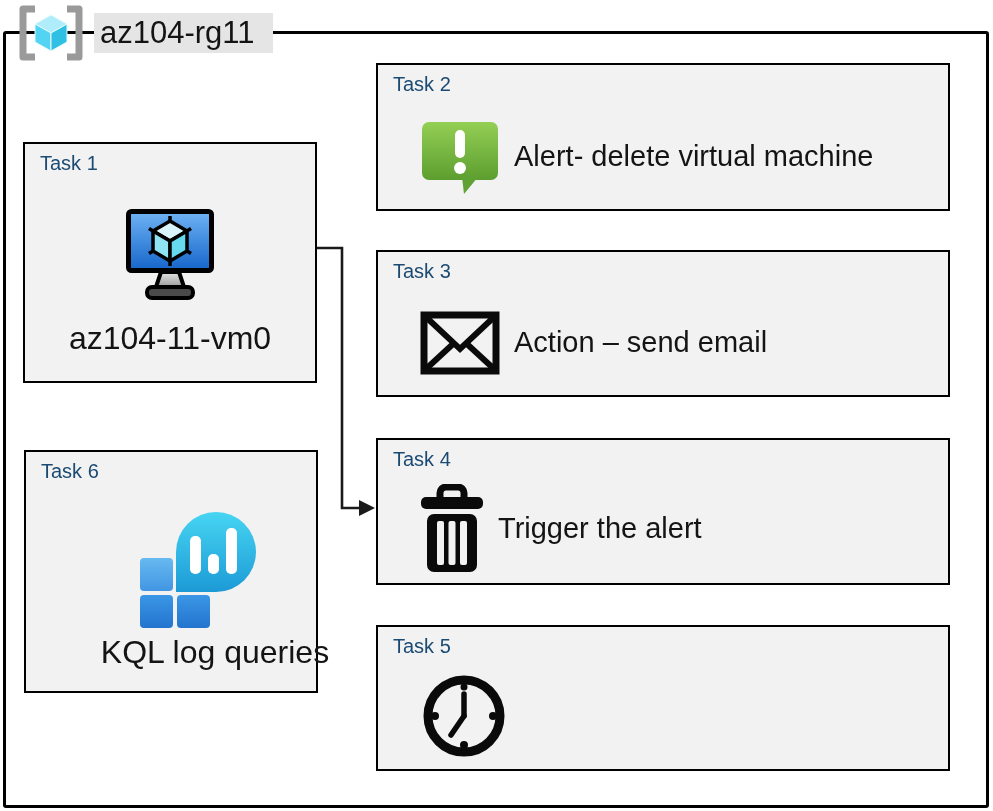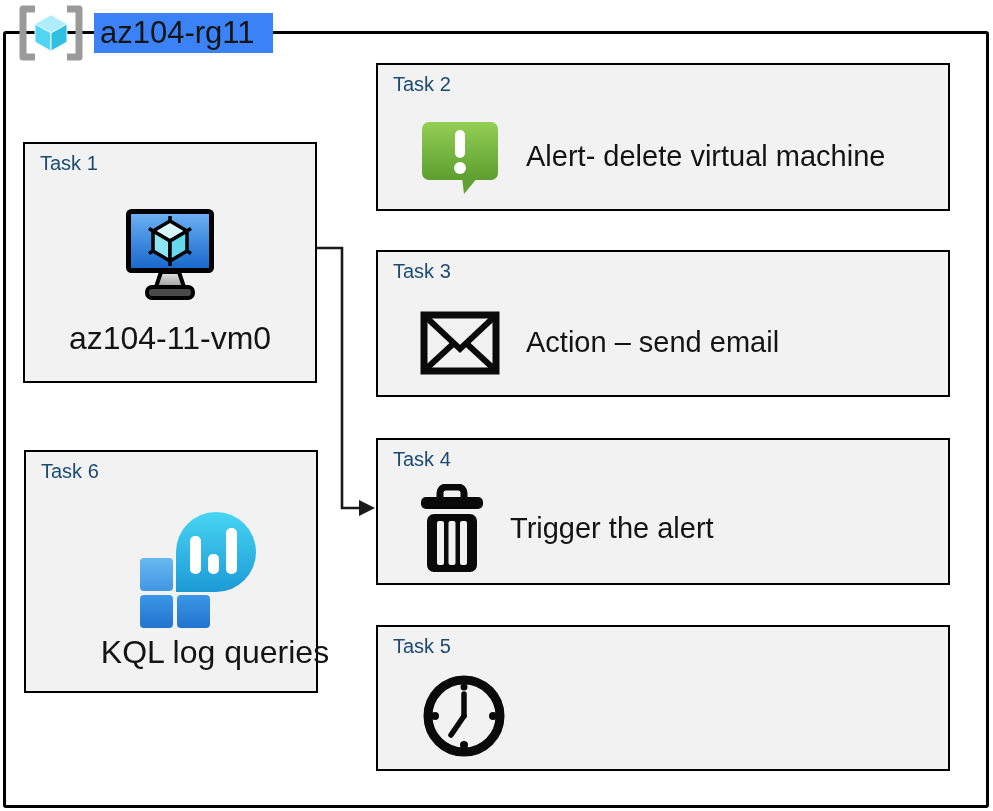--- a/index.html
+++ b/index.html
@@ -7,38 +7,38 @@
     width:993px;height:811px;position:relative;background:#ffffff;
     font-family:"Liberation Sans", sans-serif;overflow:hidden;
   }
   .outer{
     position:absolute;left:3px;top:31px;width:986px;height:777px;
     border:3px solid #000;border-radius:3px;box-sizing:border-box;background:transparent;
   }
   .rg-icon{position:absolute;left:13px;top:4px;width:76px;height:58px;}
   .rg-title{
     position:absolute;left:94px;top:13px;font-size:31px;color:#141414;
-    background:#3b82f6;padding:2px 18px 2px 6px;white-space:nowrap;
+    background:#e5e5e5;padding:2px 18px 2px 6px;white-space:nowrap;
   }
   .task{
     position:absolute;background:#F2F2F2;border:2px solid #000;
     box-sizing:border-box;
   }
   .task-title{
     position:absolute;left:15px;top:8px;font-size:20px;color:#1B4A73;white-space:nowrap;
   }
   #task1{left:23px;top:142px;width:294px;height:241px;}
   #task2{left:376px;top:63px;width:574px;height:148px;}
   #task3{left:376px;top:250px;width:574px;height:147px;}
   #task4{left:376px;top:438px;width:574px;height:147px;}
   #task5{left:376px;top:625px;width:574px;height:146px;padding-left:15px;}
   #task6{left:24px;top:450px;width:294px;height:243px;}
   .row{
     position:absolute;left:42px;top:44px;right:12px;bottom:6px;
-    display:flex;align-items:center;gap:26px;
+    display:flex;align-items:center;gap:14px;
   }
   .row .label{font-size:29px;color:#141414;white-space:nowrap;}
   .center-icon{position:absolute;left:50%;transform:translateX(-50%);}
   .center-label{
     position:absolute;left:0;width:100%;text-align:center;
     font-size:32px;color:#141414;white-space:nowrap;
   }
   #task1 .center-icon{top:64px;}
   #task1 .center-label{top:176px;text-align:center;}
   #task6 .kql-pos{position:absolute;left:106px;top:56px;}

